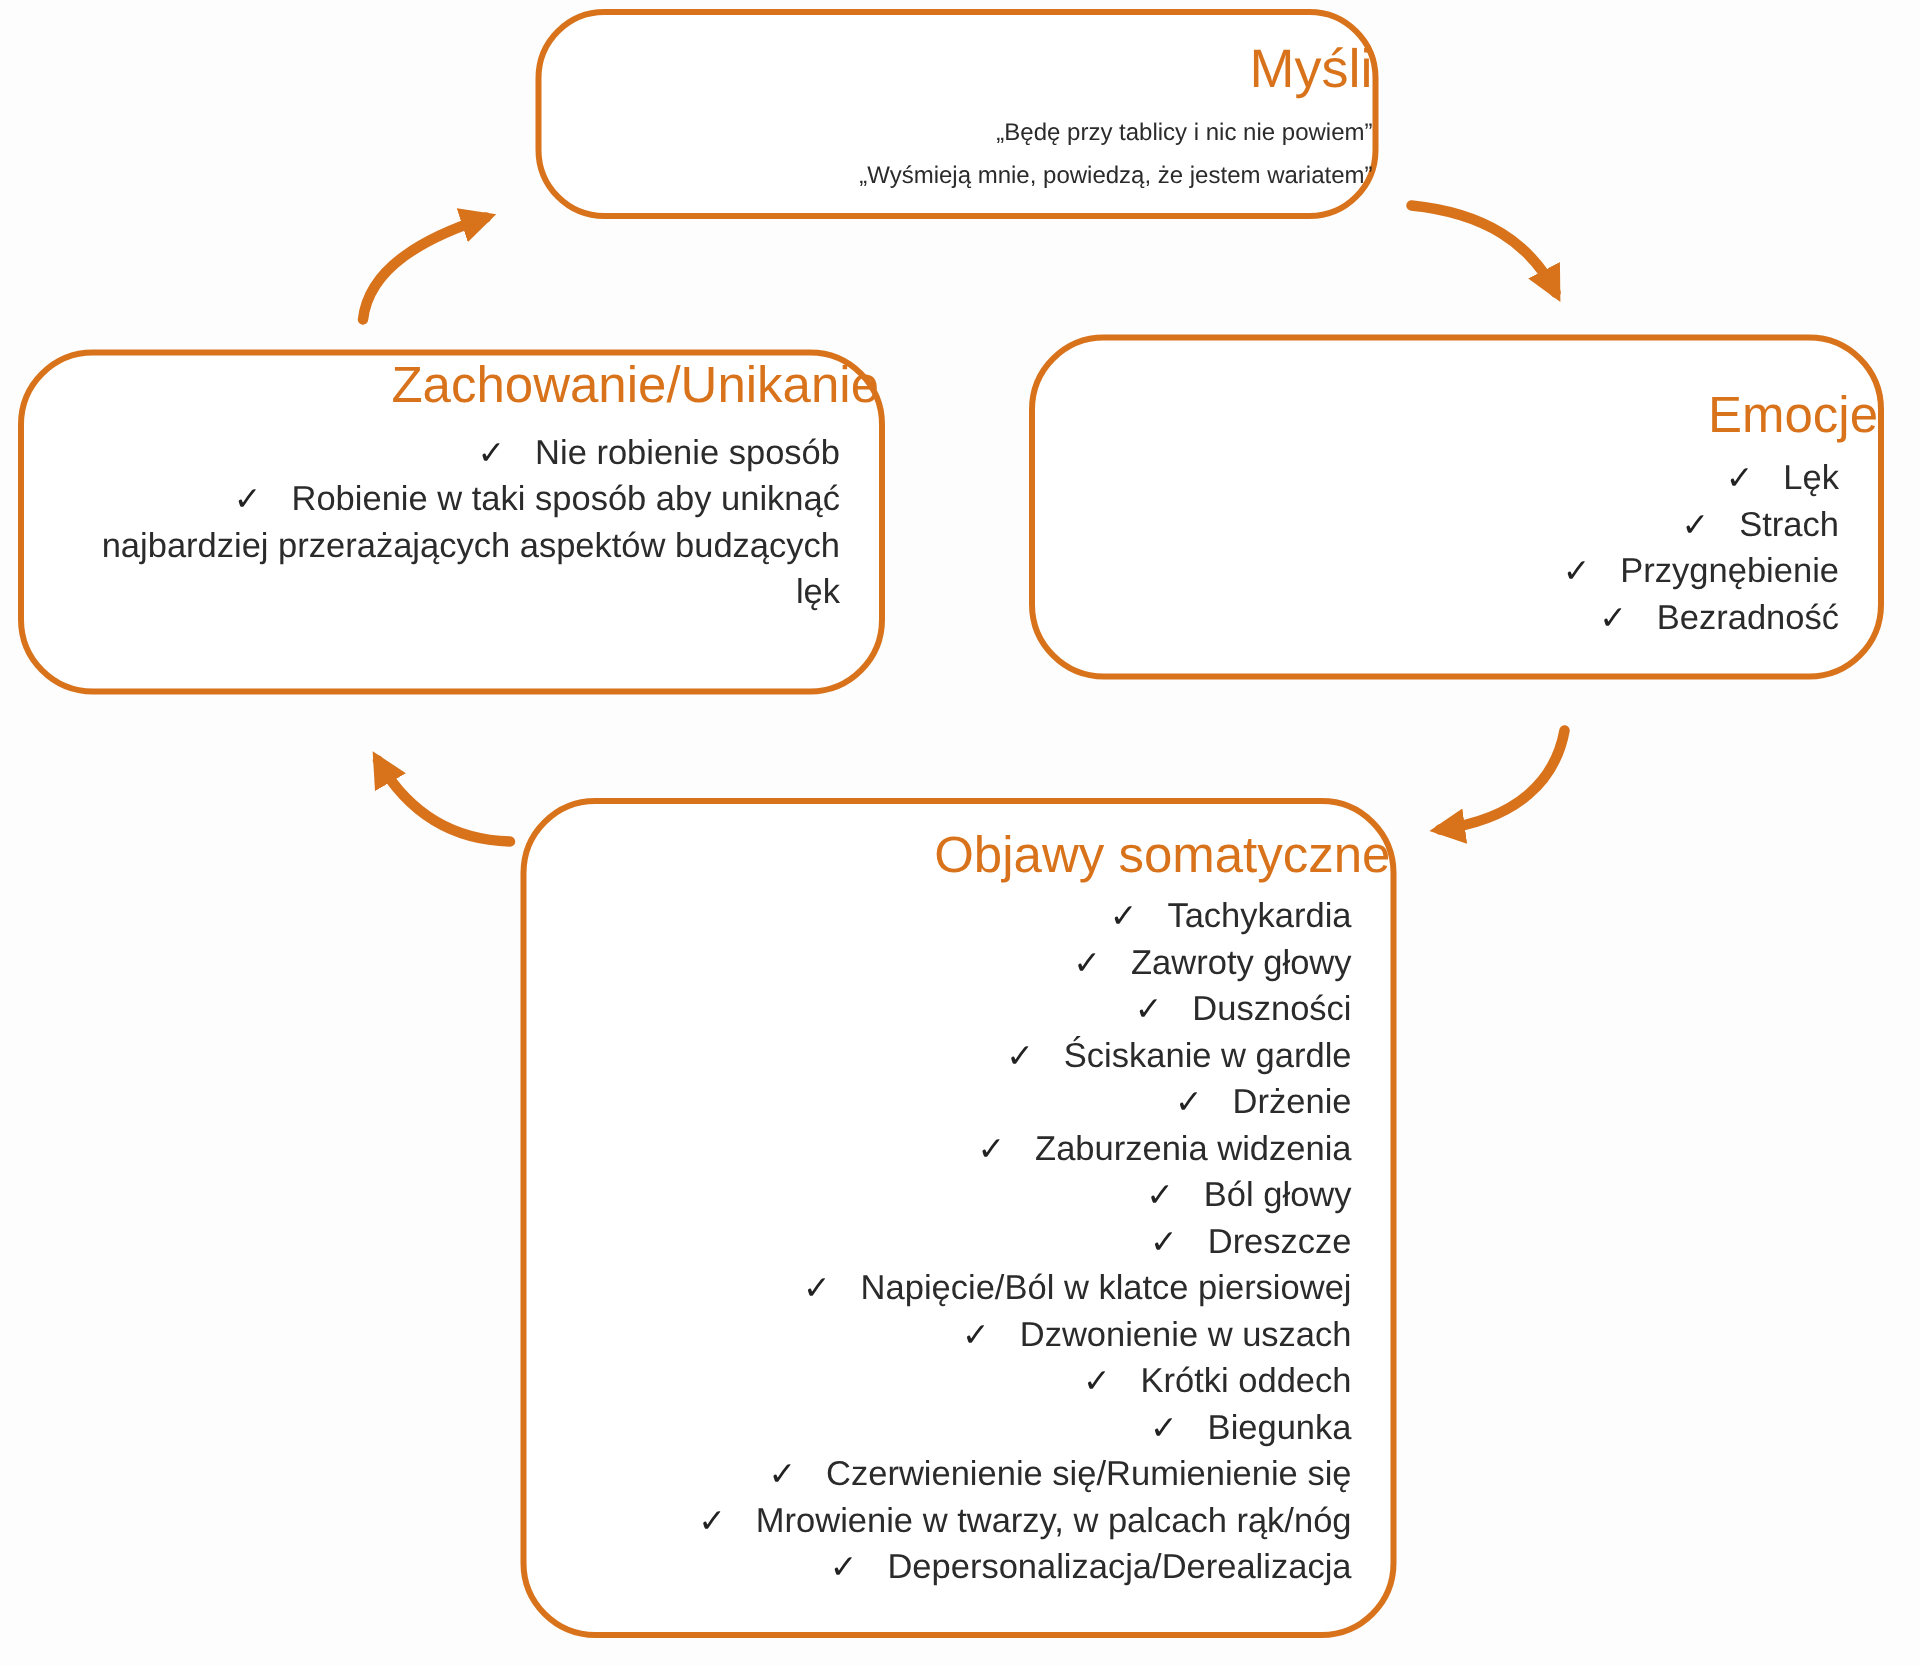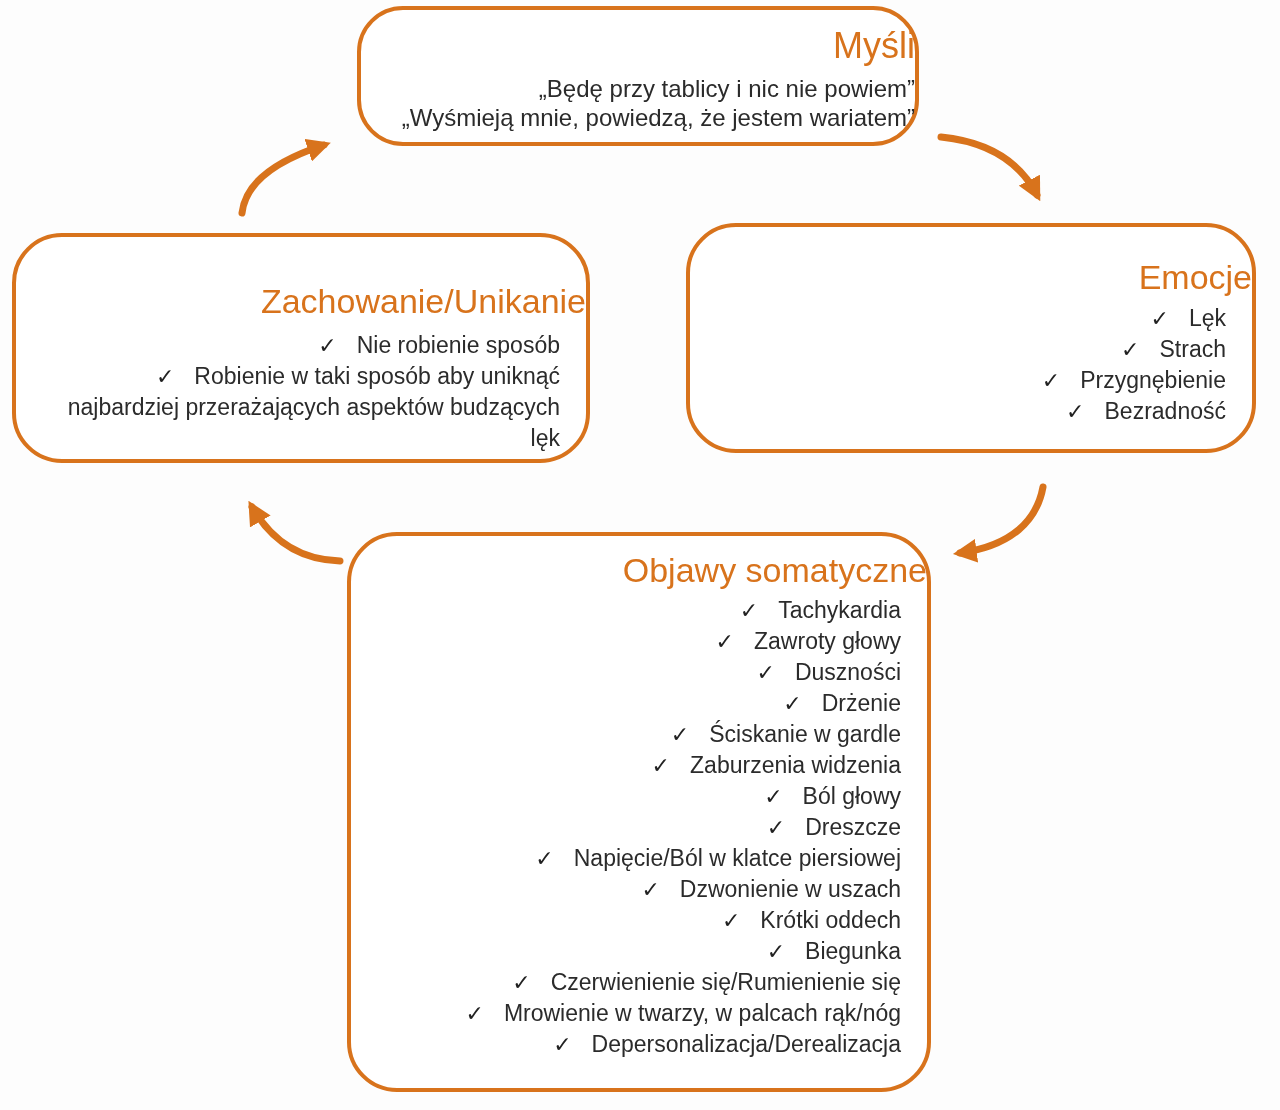--- a/index.html
+++ b/index.html
@@ -30,25 +30,25 @@
   .box h2{
     margin:0;
     color:var(--accent);
     font-size:34px;
     font-weight:500;
     line-height:40px;
   }
   .thoughts{left:357px;top:6px;width:562px;height:140px;padding-top:14px;border-radius:46px;}
   .thoughts h2{font-size:36px;line-height:44px;}
   .emotions{left:686px;top:223px;width:570px;height:230px;padding-top:30px;}
-  .behavior{left:12px;top:233px;width:578px;height:230px;padding-top:44px;}
+  .behavior{left:12px;top:233px;width:578px;height:230px;}
   .somatic{left:347px;top:532px;width:584px;height:560px;padding-top:14px;padding-left:32px;}
   .lines{margin-top:6px;}
   .line{
-    font-size:24px;
+    font-size:16px;
     line-height:29px;
     color:var(--text);
   }
   .items{margin-top:6px;}
   .behavior .items{margin-top:9px;}
   .somatic .items{margin-top:5px;}
   .item{
     font-size:23px;
     line-height:30px;
     color:var(--text);
@@ -104,22 +104,22 @@
         <div class="item"><span class="check">✓</span><span>Robienie w taki sposób aby uniknąć najbardziej przerażających aspektów budzących lęk</span></div>
       </div>
   </section>
 
   <section class="box somatic">
     <h2>Objawy somatyczne</h2>
     <div class="items">
         <div class="item"><span class="check">✓</span><span>Tachykardia</span></div>
         <div class="item"><span class="check">✓</span><span>Zawroty głowy</span></div>
         <div class="item"><span class="check">✓</span><span>Duszności</span></div>
+        <div class="item"><span class="check">✓</span><span>Ściskanie w gardle</span></div>
         <div class="item"><span class="check">✓</span><span>Drżenie</span></div>
-        <div class="item"><span class="check">✓</span><span>Ściskanie w gardle</span></div>
         <div class="item"><span class="check">✓</span><span>Zaburzenia widzenia</span></div>
         <div class="item"><span class="check">✓</span><span>Ból głowy</span></div>
         <div class="item"><span class="check">✓</span><span>Dreszcze</span></div>
         <div class="item"><span class="check">✓</span><span>Napięcie/Ból w klatce piersiowej</span></div>
         <div class="item"><span class="check">✓</span><span>Dzwonienie w uszach</span></div>
         <div class="item"><span class="check">✓</span><span>Krótki oddech</span></div>
         <div class="item"><span class="check">✓</span><span>Biegunka</span></div>
         <div class="item"><span class="check">✓</span><span>Czerwienienie się/Rumienienie się</span></div>
         <div class="item"><span class="check">✓</span><span>Mrowienie w twarzy, w palcach rąk/nóg</span></div>
         <div class="item"><span class="check">✓</span><span>Depersonalizacja/Derealizacja</span></div>

